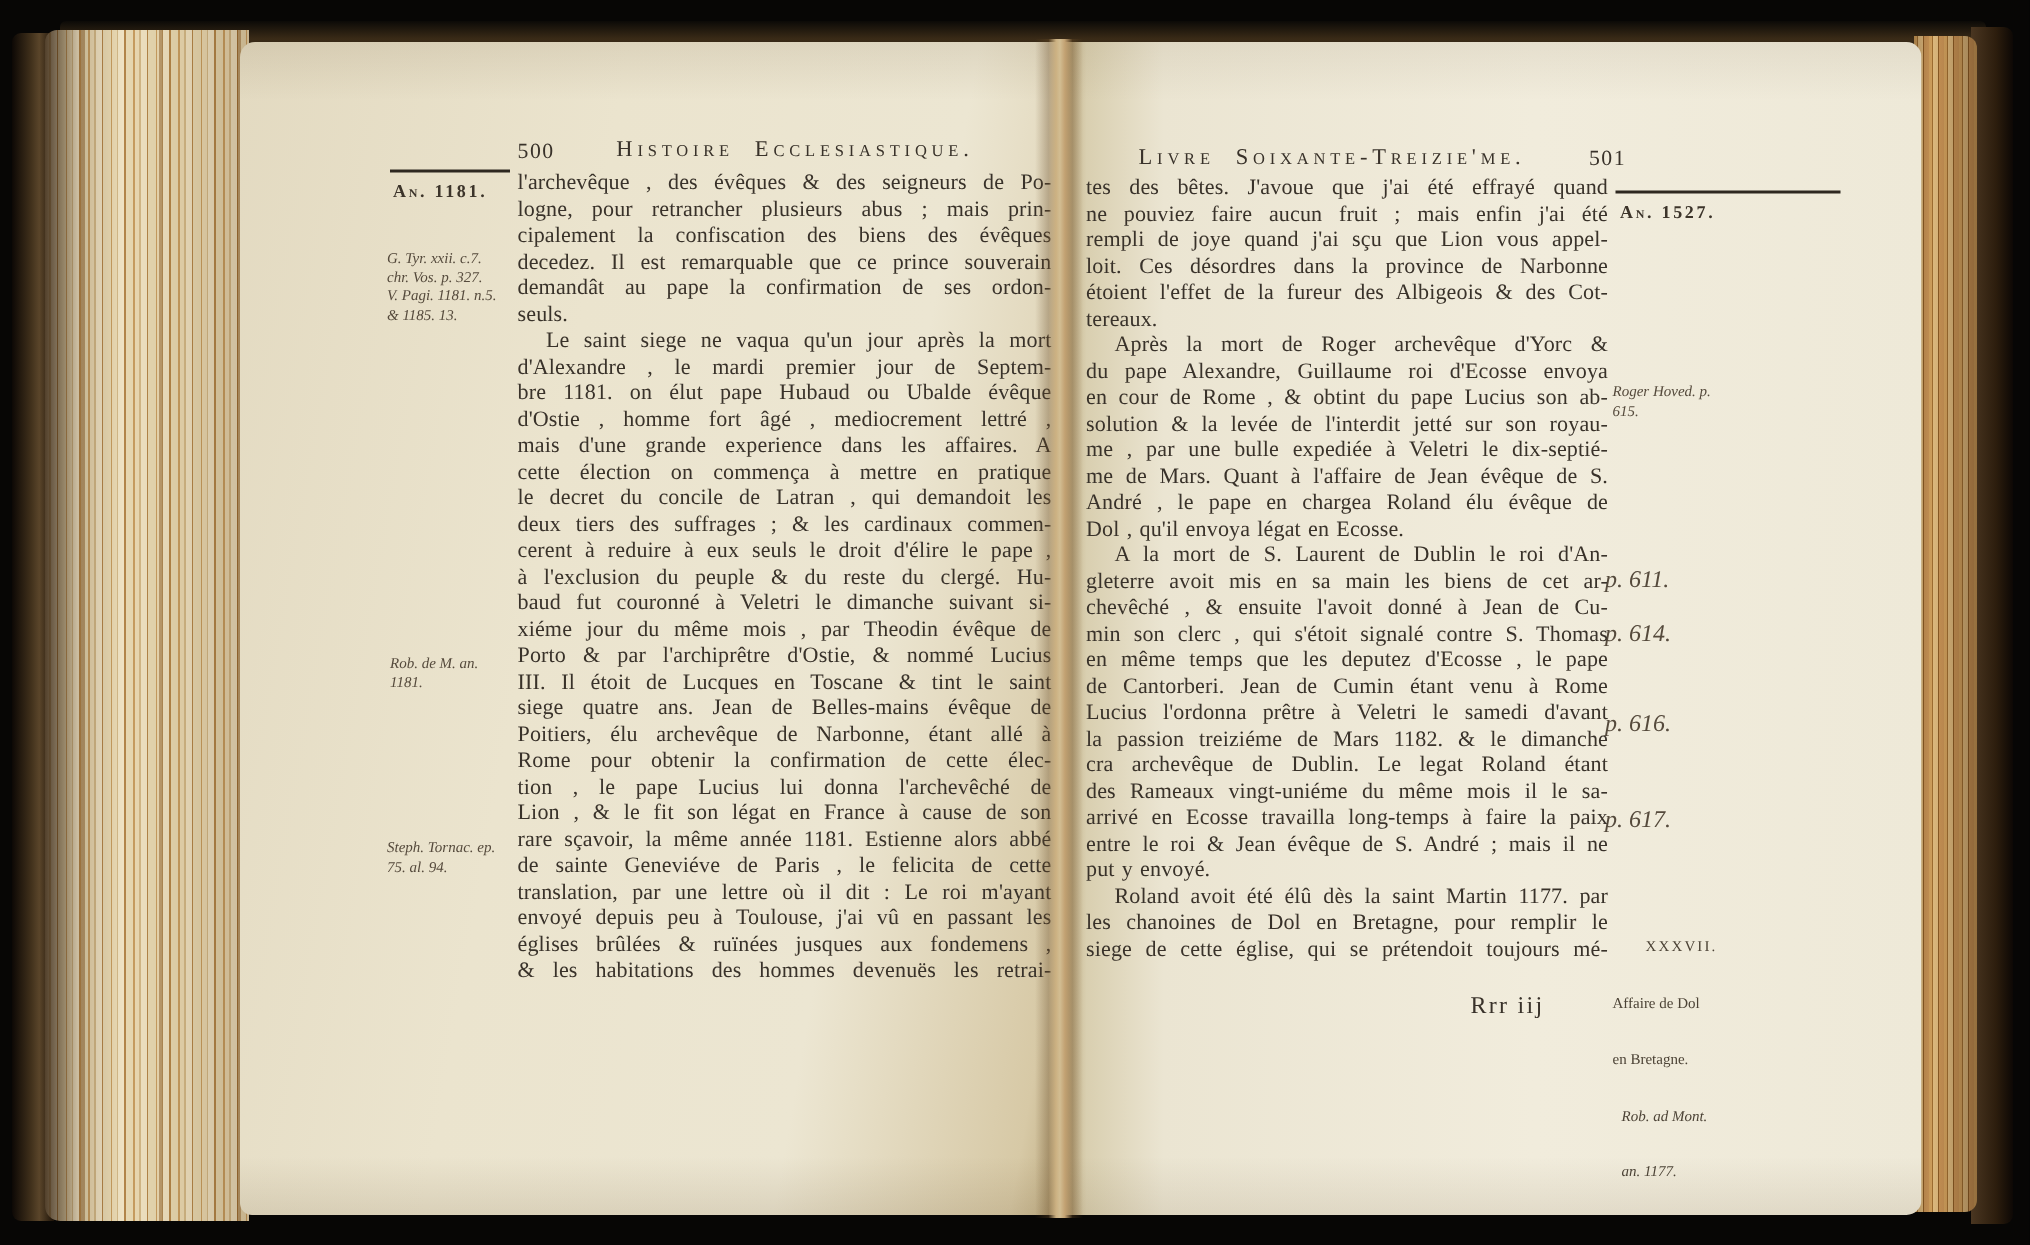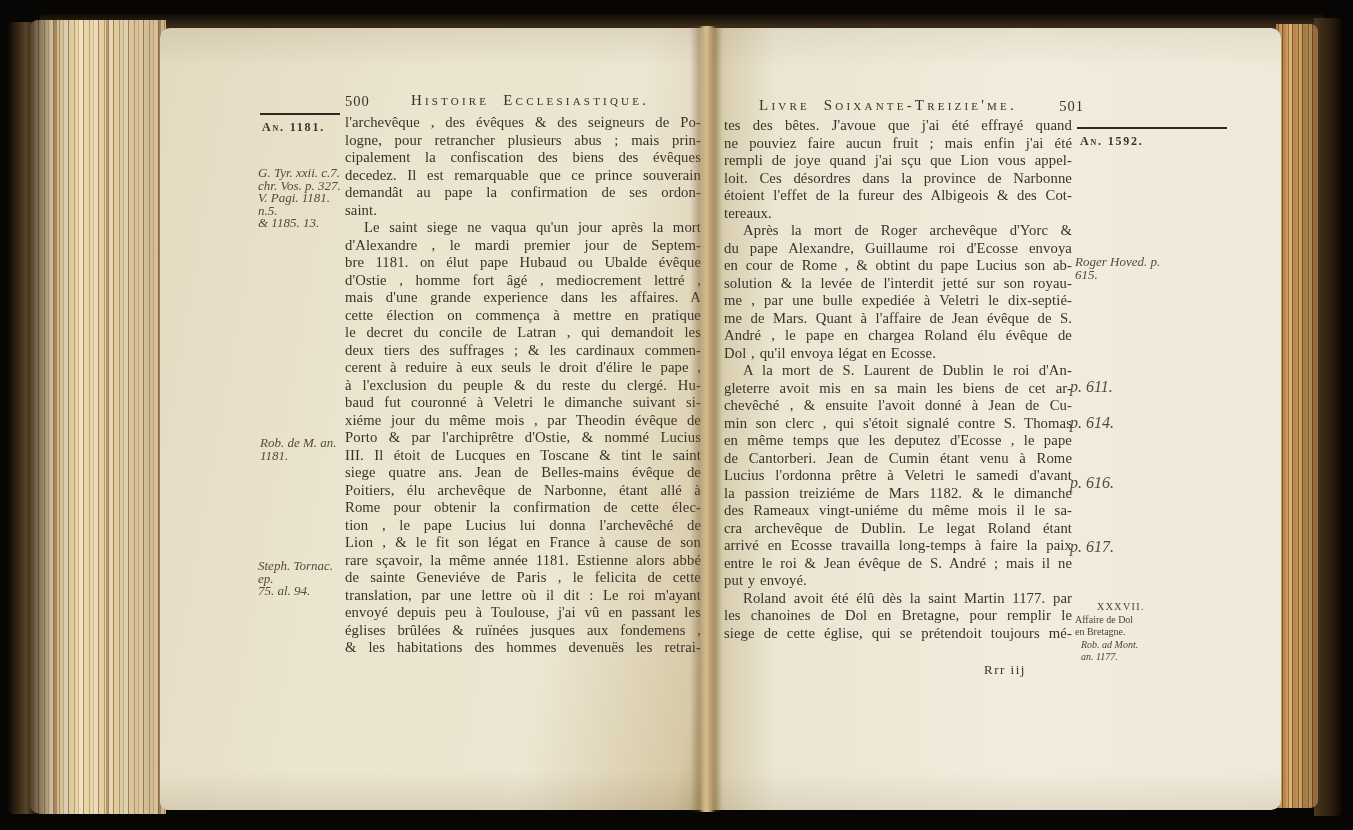--- a/index.html
+++ b/index.html
@@ -65,38 +65,38 @@
   .bodycol .tlast { text-align-last:left; }
   .para.indent .tline:first-child { text-indent:19px; }
 
   
   .mrule { position:absolute; height:2px; background:#2e2820; }
   .mrule-left { left:100px; top:85px; width:80px; }
   .mrule-right { left:370px; top:99px; width:150px; }
   .yearnote { position:absolute; font-variant:small-caps; font-size:12px; letter-spacing:1.8px; color:#3c342a;font-weight:bold; }
   .yearnote-left { left:102px; top:92px; }
   .yearnote-right { left:373px; top:106px; }
-  .mnote { position:absolute; font-style:italic; font-size:13px; color:#554a3c; }
+  .mnote { position:absolute; font-style:italic; font-size:10px; color:#554a3c; }
   .mnote .tline { line-height:12.5px; text-align:left; }
   .mn-cit1 { left:98px; top:139px; width:86px; }
   .mn-rob  { left:100px; top:409px; width:84px; }
   .mn-steph{ left:98px; top:532px; width:88px; }
   .mn-roger{ left:368px; top:228px; width:100px; }
   .pnote { position:absolute; font-style:italic; font-size:16px; color:#554a3c; }
   .pn-611 { left:363px; top:350px; }
   .pn-614 { left:363px; top:386px; }
   .pn-616 { left:363px; top:446px; }
   .pn-617 { left:363px; top:510px; }
   .mn-chapter { left:368px; top:573px; width:92px; font-style:normal; font-size:10px; color:#4c4336; }
-  .mn-chapter .tline { line-height:12.5px; text-align:left; }
+  .mn-chapter .tline { line-height:12.5px; text-align:left;margin-top:25px; }
   .mn-chapter .tline:first-child { text-align:center; letter-spacing:1.4px; }
   .mn-chapter .tline:nth-child(n+4) { font-style:italic; padding-left:6px; }
 
   .catchword { position:absolute; left:238px; top:634px; width:120px; text-align:center;
-               font-size:13px; letter-spacing:1.5px; }
+               font-size:16px; letter-spacing:1.5px; }
 </style>
 </head>
 <body>
 
 <div class="scene">
   <div class="top-edge"></div>
   <div class="board-left"></div>
   <div class="board-right"></div>
   <div class="fore-edge-left"></div>
   <div class="fore-edge-right"></div>
@@ -125,21 +125,21 @@
         <div class="tline tlast">75. al. 94.</div>
       </div>
 
     <div class="bodycol bodycol-left">
       <div class="para">
           <div class="tline">l'archevêque , des évêques &amp; des seigneurs de Po-</div>
           <div class="tline">logne, pour retrancher plusieurs abus ; mais prin-</div>
           <div class="tline">cipalement la confiscation des biens des évêques</div>
           <div class="tline">decedez. Il est remarquable que ce prince souverain</div>
           <div class="tline">demandât au pape la confirmation de ses ordon-</div>
-          <div class="tline tlast">saint.</div>
+          <div class="tline tlast">seuls.</div>
         </div>
       <div class="para indent">
           <div class="tline">Le saint siege ne vaqua qu'un jour après la mort</div>
           <div class="tline">d'Alexandre , le mardi premier jour de Septem-</div>
           <div class="tline">bre 1181. on élut pape Hubaud ou Ubalde évêque</div>
           <div class="tline">d'Ostie , homme fort âgé , mediocrement lettré ,</div>
           <div class="tline">mais d'une grande experience dans les affaires. A</div>
           <div class="tline">cette élection on commença à mettre en pratique</div>
           <div class="tline">le decret du concile de Latran , qui demandoit les</div>
           <div class="tline">deux tiers des suffrages ; &amp; les cardinaux commen-</div>
@@ -164,21 +164,21 @@
     </div>
   </div>
 
   <div class="page page-right">
     <div class="pg-header hdr-right">
       <span class="running">Livre Soixante-Treizie'me.</span>
       <span class="folio">501</span>
     </div>
 
     <div class="mrule mrule-right"></div>
-    <div class="yearnote yearnote-right">An. 1592.</div>
+    <div class="yearnote yearnote-right">An. 1527.</div>
 
     <div class="mnote mn-roger">
         <div class="tline">Roger Hoved. p.</div>
         <div class="tline tlast">615.</div>
       </div>
     <div class="pnote pn-611">p. 611.</div>
     <div class="pnote pn-614">p. 614.</div>
     <div class="pnote pn-616">p. 616.</div>
     <div class="pnote pn-617">p. 617.</div>
     <div class="mnote mn-chapter">
@@ -210,22 +210,22 @@
         </div>
       <div class="para indent">
           <div class="tline">A la mort de S. Laurent de Dublin le roi d'An-</div>
           <div class="tline">gleterre avoit mis en sa main les biens de cet ar-</div>
           <div class="tline">chevêché , &amp; ensuite l'avoit donné à Jean de Cu-</div>
           <div class="tline">min son clerc , qui s'étoit signalé contre S. Thomas</div>
           <div class="tline">en même temps que les deputez d'Ecosse , le pape</div>
           <div class="tline">de Cantorberi. Jean de Cumin étant venu à Rome</div>
           <div class="tline">Lucius l'ordonna prêtre à Veletri le samedi d'avant</div>
           <div class="tline">la passion treiziéme de Mars 1182. &amp; le dimanche</div>
+          <div class="tline">cra archevêque de Dublin. Le legat Roland étant</div>
           <div class="tline">des Rameaux vingt-uniéme du même mois il le sa-</div>
-          <div class="tline">cra archevêque de Dublin. Le legat Roland étant</div>
           <div class="tline">arrivé en Ecosse travailla long-temps à faire la paix</div>
           <div class="tline">entre le roi &amp; Jean évêque de S. André ; mais il ne</div>
           <div class="tline tlast">put y envoyé.</div>
         </div>
       <div class="para indent">
           <div class="tline">Roland avoit été élû dès la saint Martin 1177. par</div>
           <div class="tline">les chanoines de Dol en Bretagne, pour remplir le</div>
           <div class="tline">siege de cette église, qui se prétendoit toujours mé-</div>
         </div>
     </div>

